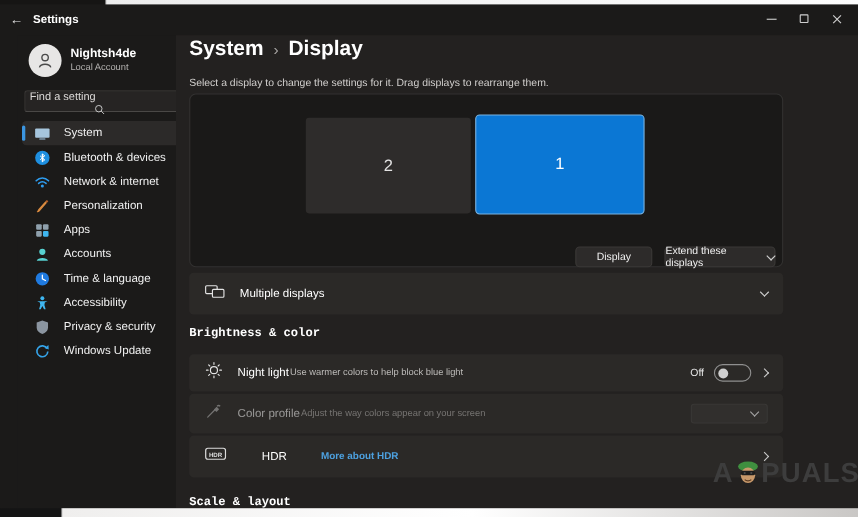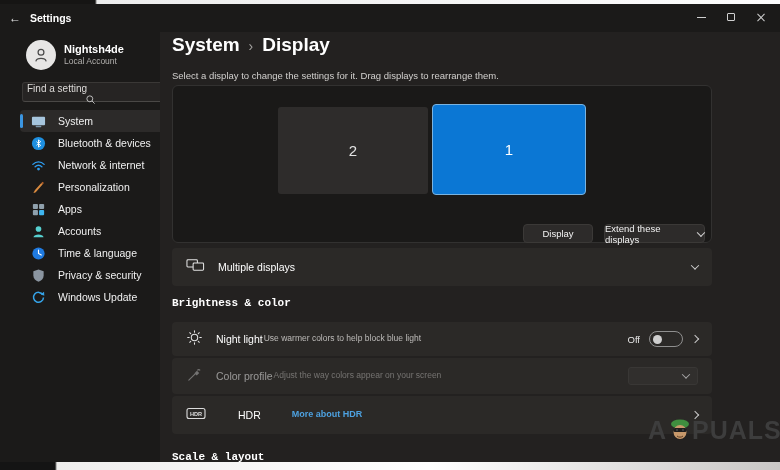--- a/index.html
+++ b/index.html
@@ -201,20 +201,29 @@
             <svg width="15" height="15" viewBox="0 0 16 16">
               <circle cx="8" cy="8" r="6.5" fill="#1f7ae0"></circle>
               <path d="M8 4.4 V8 L11 9.6" fill="none" stroke="#ffffff" stroke-width="1.2" stroke-linecap="round"></path>
             </svg>
           </span>
         <span>Time &amp; language</span>
       </div>
       <div class="nav-item">
         <span class="nav-ico">
             <svg width="15" height="15" viewBox="0 0 16 16">
+              <circle cx="8" cy="3.4" r="1.9" fill="#3fb6f0"></circle>
+              <path d="M3 6.2 L13 6.2 L10.4 7.4 L10 9.8 L11.2 14 L9.6 14 L8 10.8 L6.4 14 L4.8 14 L6 9.8 L5.6 7.4 Z" fill="#3fb6f0"></path>
+            </svg>
+          </span>
+        <span>Accessibility</span>
+      </div>
+      <div class="nav-item">
+        <span class="nav-ico">
+            <svg width="15" height="15" viewBox="0 0 16 16">
               <path d="M8 1.5 L13.5 3.5 V8 C13.5 11.4 11 13.5 8 14.6 C5 13.5 2.5 11.4 2.5 8 V3.5 Z" fill="#8b95a0"></path>
             </svg>
           </span>
         <span>Privacy &amp; security</span>
       </div>
       <div class="nav-item">
         <span class="nav-ico">
             <svg width="15" height="15" viewBox="0 0 16 16">
               <path d="M12.6 5.2 A5.3 5.3 0 1 0 13.3 8" fill="none" stroke="#35a3e8" stroke-width="1.6"></path>
               <polygon points="13.9,1.8 14.2,6.2 10.3,4.6" fill="#35a3e8"></polygon>

